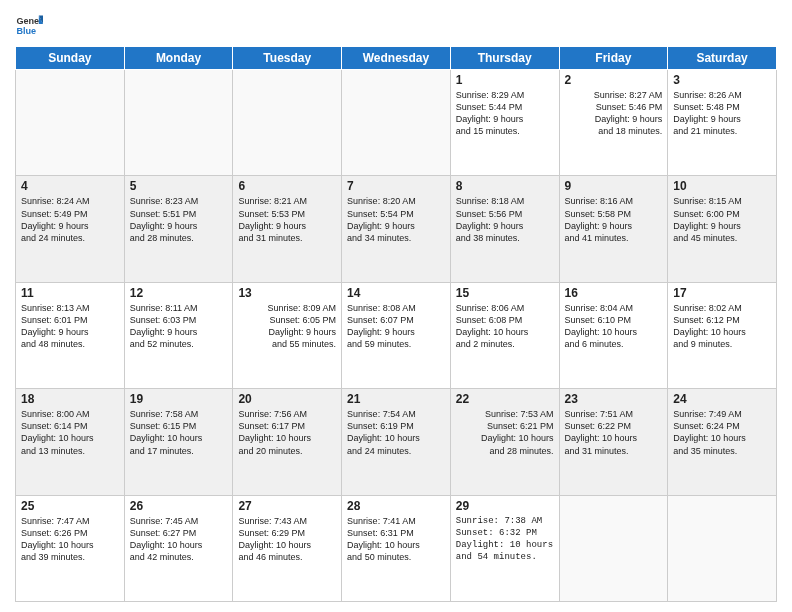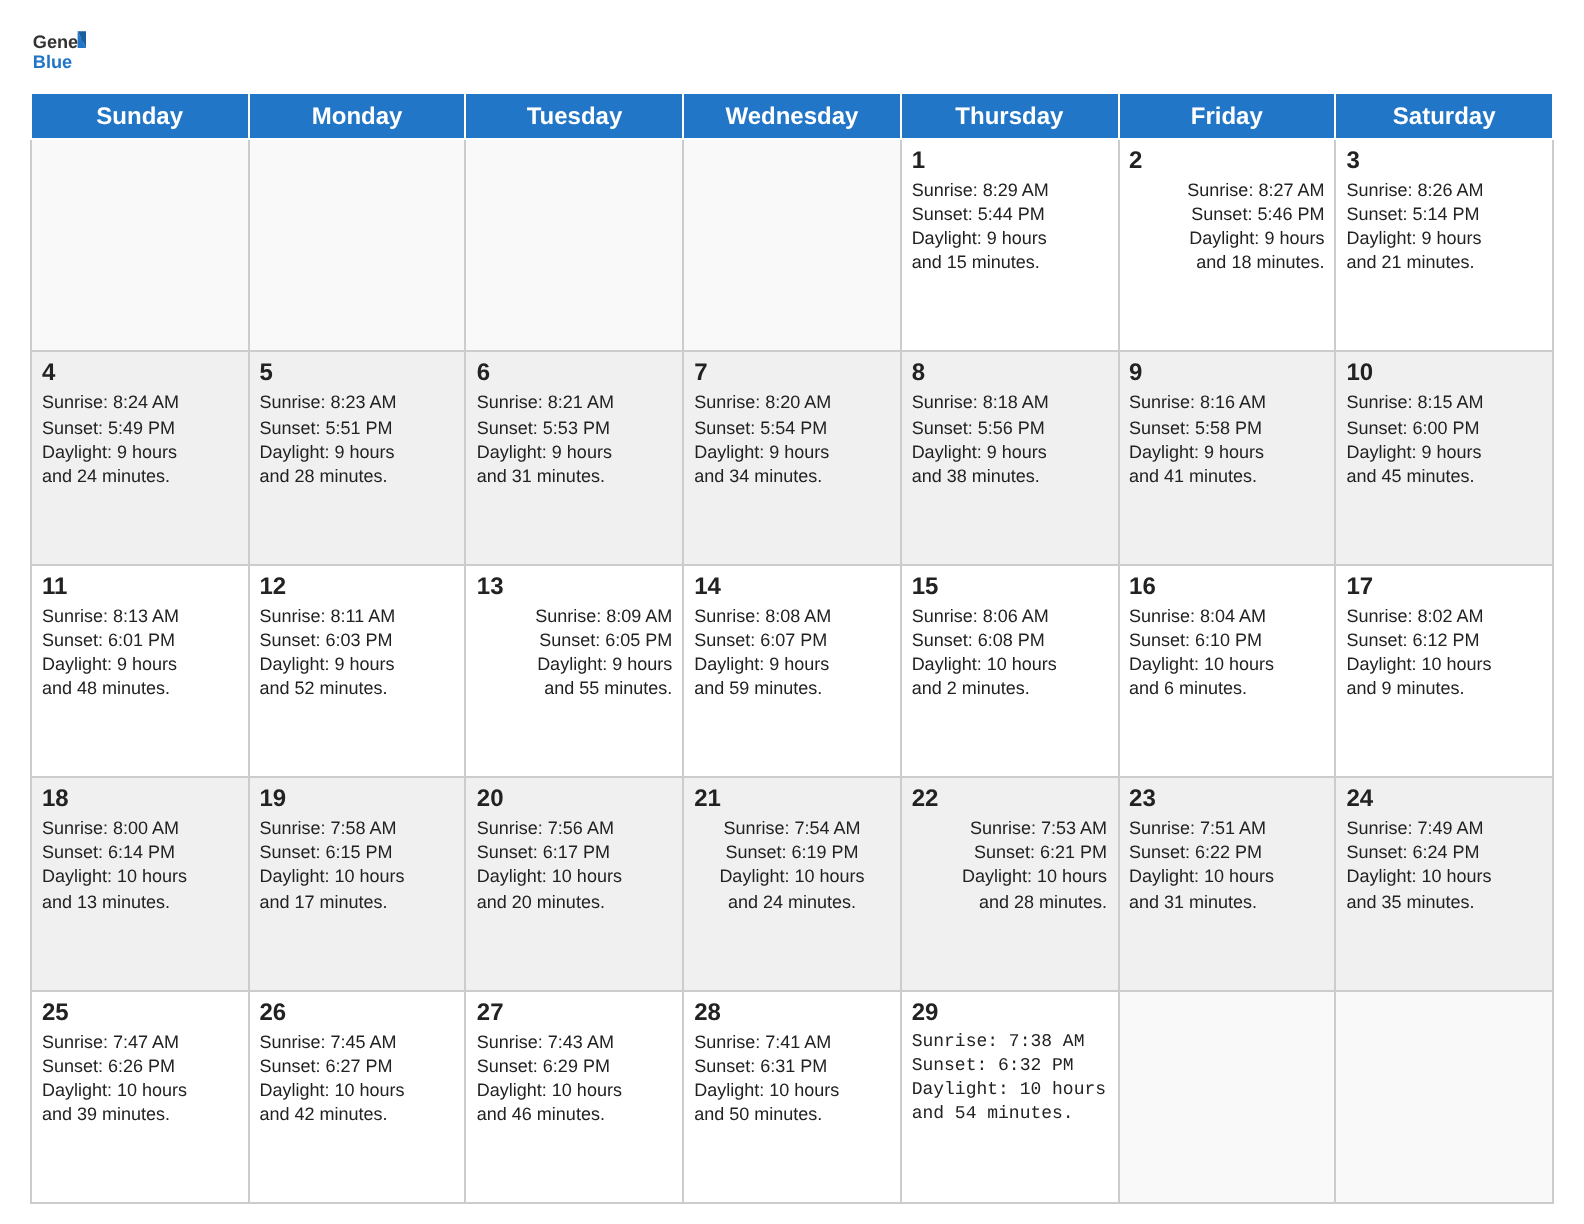--- a/index.html
+++ b/index.html
@@ -139,21 +139,21 @@
           <td>
             <span class="day-number">2</span>
             <div class="day-info" style="white-space: pre-line; text-align: right;">Sunrise: 8:27 AM
 Sunset: 5:46 PM
 Daylight: 9 hours
 and 18 minutes.</div>
           </td>
           <td>
             <span class="day-number">3</span>
             <div class="day-info" style="white-space: pre-line;">Sunrise: 8:26 AM
-Sunset: 5:14 PM
+Sunset: 5:48 PM
 Daylight: 9 hours
 and 21 minutes.</div>
           </td>
         </tr>
         <tr class="row-shade">
           <td>
             <span class="day-number">4</span>
             <div class="day-info" style="white-space: pre-line;">Sunrise: 8:24 AM
 Sunset: 5:49 PM
 Daylight: 9 hours
@@ -270,21 +270,21 @@
           </td>
           <td>
             <span class="day-number">20</span>
             <div class="day-info" style="white-space: pre-line;">Sunrise: 7:56 AM
 Sunset: 6:17 PM
 Daylight: 10 hours
 and 20 minutes.</div>
           </td>
           <td>
             <span class="day-number">21</span>
-            <div class="day-info" style="white-space: pre-line; text-align: center;">Sunrise: 7:54 AM
+            <div class="day-info" style="white-space: pre-line;">Sunrise: 7:54 AM
 Sunset: 6:19 PM
 Daylight: 10 hours
 and 24 minutes.</div>
           </td>
           <td>
             <span class="day-number">22</span>
             <div class="day-info" style="white-space: pre-line; text-align: right;">Sunrise: 7:53 AM
 Sunset: 6:21 PM
 Daylight: 10 hours
 and 28 minutes.</div>

